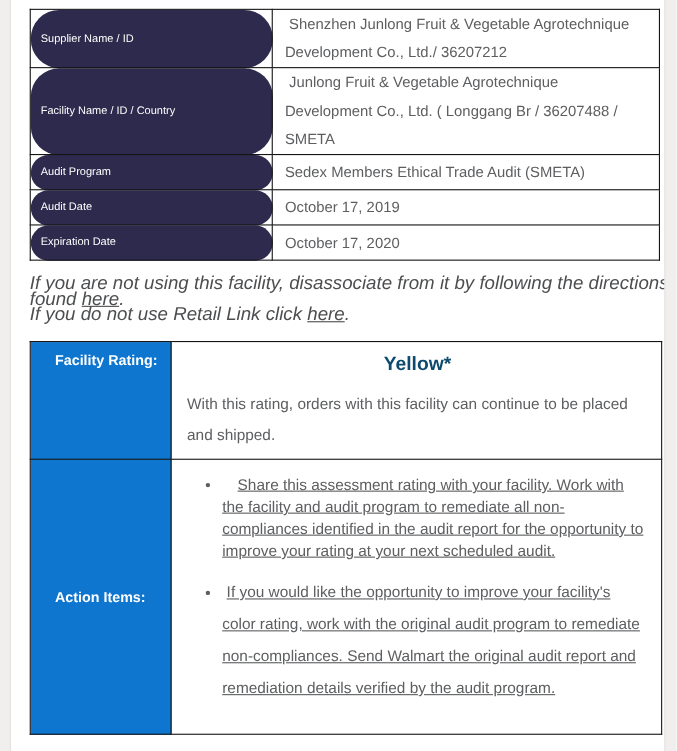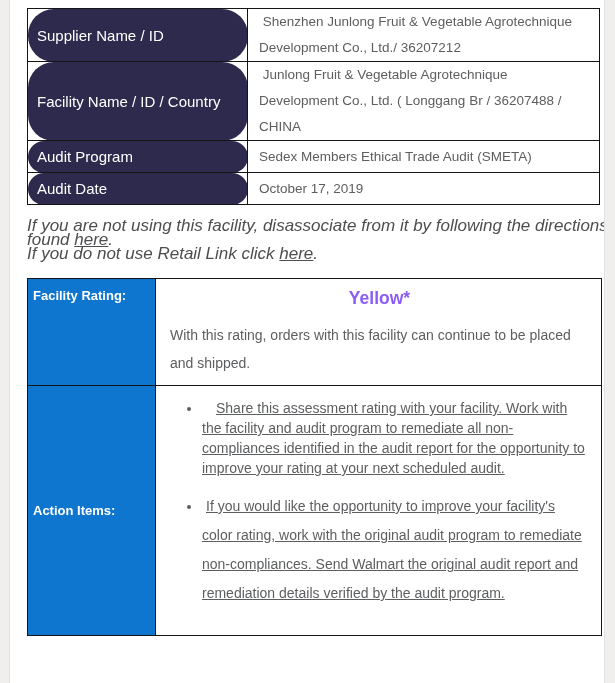--- a/index.html
+++ b/index.html
@@ -22,21 +22,21 @@
   table.info {
     border-collapse: collapse;
     width: 573px;
     table-layout: fixed;
   }
   table.info td { border: 1px solid #141414; }
   td.hdr {
     width: 220px;
     background: #2e2a4d;
     color: #ffffff;
-    font-size: 15px;
+    font-size: 10px;
     padding-left: 9px;
     vertical-align: middle;
     border-radius: 26px;
   }
   td.val {
     color: #5d5e60;
     font-size: 13.5px;
     padding-left: 11px;
     padding-right: 20px;
     vertical-align: middle;
@@ -71,35 +71,35 @@
     margin-top: 17px;
     table-layout: fixed;
   }
   table.assess td { border: 1px solid #141414; }
   td.blue {
     width: 128px;
     background: #0e76cf;
     color: #ffffff;
     font-weight: bold;
     font-size: 13px;
-    padding-left: 5px;
+    padding-left: 22px;
   }
   td.blue.top { vertical-align: top; padding-top: 9px; }
   td.blue.mid { vertical-align: middle; }
   td.body-cell {
     vertical-align: top;
     color: #5d5e60;
     font-size: 14px;
     padding: 6px 12px 8px 14px;
   }
   .rating-value {
     text-align: center;
     font-weight: bold;
     font-size: 17.5px;
-    color: #8b5cf6;
+    color: #0c4a6e;
     margin-top: 3px;
   }
   .rating-note {
     margin-top: 12px;
     line-height: 28px;
   }
   ul.actions {
     margin: 6px 0 0 0;
     padding-left: 32px;
     list-style-type: disc;
@@ -121,29 +121,33 @@
 <div class="page">
 
   <table class="info">
     <tbody>
         <tr style="height:51px;">
       <td class="hdr">Supplier Name / ID</td>
       <td class="val"><div> Shenzhen Junlong Fruit &amp; Vegetable Agrotechnique</div><div>Development Co., Ltd./ 36207212</div></td>
     </tr>
     <tr style="height:76px;">
       <td class="hdr">Facility Name / ID / Country</td>
-      <td class="val"><div> Junlong Fruit &amp; Vegetable Agrotechnique</div><div>Development Co., Ltd. ( Longgang Br / 36207488 /</div><div>CHINA</div></td>
+      <td class="val"><div> Junlong Fruit &amp; Vegetable Agrotechnique</div><div>Development Co., Ltd. ( Longgang Br / 36207488 /</div><div>SMETA</div></td>
     </tr>
     <tr style="height:32px;">
       <td class="hdr">Audit Program</td>
       <td class="val single">Sedex Members Ethical Trade Audit (SMETA)</td>
     </tr>
     <tr style="height:32px;">
       <td class="hdr">Audit Date</td>
       <td class="val single">October 17, 2019</td>
+    </tr>
+    <tr style="height:32px;">
+      <td class="hdr">Expiration Date</td>
+      <td class="val single">October 17, 2020</td>
     </tr>
   </tbody>
     </table>
 
   <div class="notices">
     <div><span>If you are not using this facility, disassociate from it by following the directions found </span><a>here</a><span>.</span></div>
     <div><span>If you do not use Retail Link click </span><a>here</a><span>.</span></div>
   </div>
 
 

